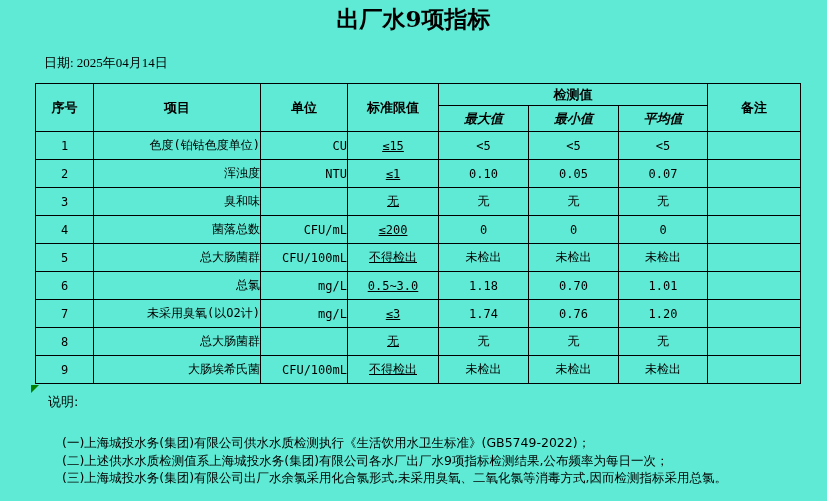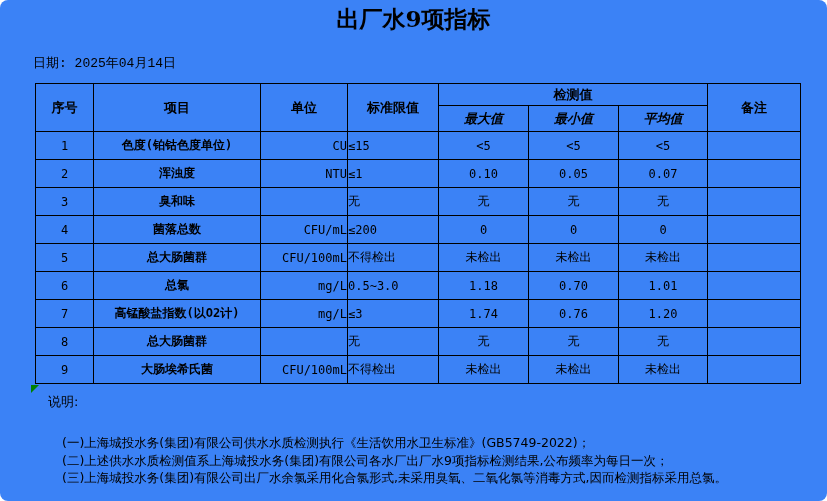--- a/index.html
+++ b/index.html
@@ -5,38 +5,37 @@
   html, body {
     margin: 0;
     padding: 0;
     background: #ffffff;
     color: #000000;
   }
   .page {
     position: relative;
     width: 827px;
     height: 501px;
-    background: #3b82f6;
+    background: #5eead4;
     overflow: hidden;
     font-family: "DejaVu Sans", sans-serif;
-    border-radius: 8px;
   }
   .title {
     margin: 0;
     padding-top: 5px;
     text-align: center;
     font-family: "DejaVu Serif", serif;
     font-weight: bold;
     font-size: 23px;
     line-height: 28px;
     color: #000000;
   }
   .date {
-    margin: 21px 0 11px 33px;
-    font-family: Liberation Mono, monospace;
+    margin: 21px 0 11px 44px;
+    font-family: Liberation Serif, serif;
     font-size: 13px;
     color: #000000;
   }
   table.report {
     border-collapse: collapse;
     table-layout: fixed;
     margin-left: 35px;
     width: 765px;
   }
   table.report th, table.report td {
@@ -54,23 +53,23 @@
   }
   tr.h1 th { height: 21px; }
   tr.h2 th { height: 25px; font-style: italic; }
   table.report td {
     height: 27px;
     font-family: "DejaVu Sans Mono", monospace;
     font-size: 12px;
     vertical-align: middle;
   }
   td.no   { text-align: center; }
-  td.item { text-align: center; padding-left: 4px; font-family: "DejaVu Sans", sans-serif; font-size: 12.5px; font-weight: bold; }
+  td.item { text-align: right; padding-left: 4px; font-family: "DejaVu Sans", sans-serif; font-size: 12.5px; }
   td.unit { text-align: right; padding-left: 3px; }
-  td.limit{ text-align: left; padding-left: 3px; }
+  td.limit{ text-align: center; padding-left: 3px; text-decoration: underline; }
   td.val  { text-align: center; }
   td.remark { text-align: center; }
   .green-marker {
     position: absolute;
     left: 31px;
     top: 385px;
     width: 0;
     height: 0;
     border-top: 8px solid #008000;
     border-right: 8px solid transparent;
@@ -180,21 +179,21 @@
         <td class="item">总氯</td>
         <td class="unit">mg/L</td>
         <td class="limit">0.5~3.0</td>
         <td class="val">1.18</td>
         <td class="val">0.70</td>
         <td class="val">1.01</td>
         <td class="remark"></td>
       </tr>
       <tr>
         <td class="no">7</td>
-        <td class="item">高锰酸盐指数(以O2计)</td>
+        <td class="item">未采用臭氧(以O2计)</td>
         <td class="unit">mg/L</td>
         <td class="limit">≤3</td>
         <td class="val">1.74</td>
         <td class="val">0.76</td>
         <td class="val">1.20</td>
         <td class="remark"></td>
       </tr>
       <tr>
         <td class="no">8</td>
         <td class="item">总大肠菌群</td>

